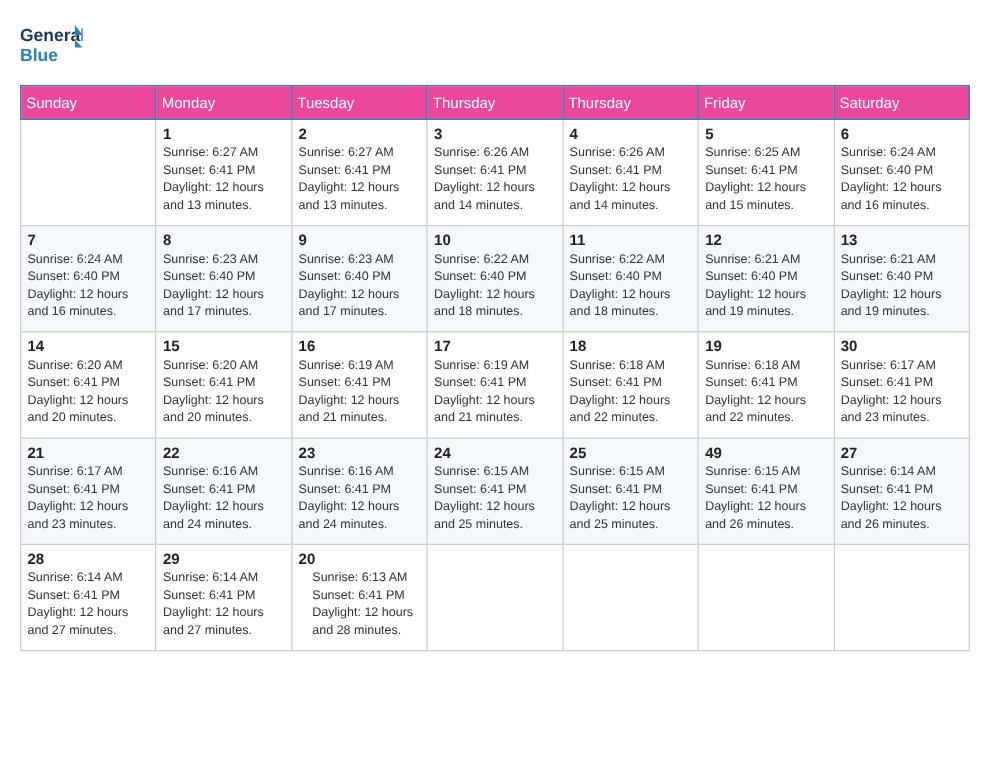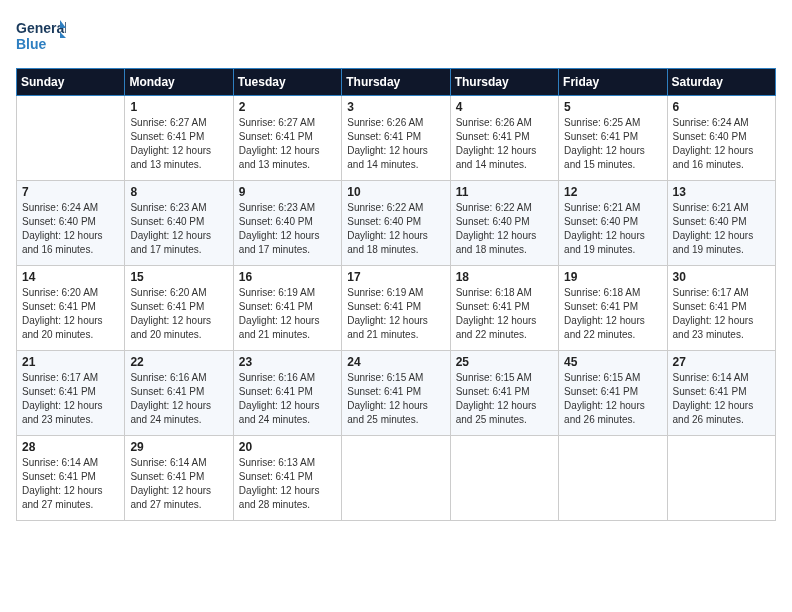--- a/index.html
+++ b/index.html
@@ -32,26 +32,26 @@
     .location {
       font-size: 13px;
       color: #555;
     }
     .calendar {
       width: 100%;
       border-collapse: collapse;
       font-size: 11px;
     }
     .calendar th {
-      background: #0f172a;
+      background: #ec4899;
       color: #fff;
       padding: 6px 4px;
       text-align: left;
       font-size: 12px;
-      font-weight: bold;
+      font-weight: normal;
       border: 1px solid #2e7fc1;
     }
     .calendar td {
       vertical-align: top;
       border: 1px solid #ccc;
       padding: 4px 5px;
       width: calc(100% / 7);
       min-height: 80px;
       background: #fff;
     }
@@ -285,21 +285,21 @@
 and 25 minutes.</div>
         </td>
         <td>
           <span class="day-num">25</span>
           <div class="day-info" style="white-space: pre-line;">Sunrise: 6:15 AM
 Sunset: 6:41 PM
 Daylight: 12 hours
 and 25 minutes.</div>
         </td>
         <td>
-          <span class="day-num">45</span>
+          <span class="day-num">49</span>
           <div class="day-info" style="white-space: pre-line;">Sunrise: 6:15 AM
 Sunset: 6:41 PM
 Daylight: 12 hours
 and 26 minutes.</div>
         </td>
         <td>
           <span class="day-num">27</span>
           <div class="day-info" style="white-space: pre-line;">Sunrise: 6:14 AM
 Sunset: 6:41 PM
 Daylight: 12 hours
@@ -316,21 +316,21 @@
         </td>
         <td>
           <span class="day-num">29</span>
           <div class="day-info" style="white-space: pre-line;">Sunrise: 6:14 AM
 Sunset: 6:41 PM
 Daylight: 12 hours
 and 27 minutes.</div>
         </td>
         <td>
           <span class="day-num">20</span>
-          <div class="day-info" style="white-space: pre-line;">Sunrise: 6:13 AM
+          <div class="day-info" style="white-space: pre-line; margin-left: 11px;">Sunrise: 6:13 AM
 Sunset: 6:41 PM
 Daylight: 12 hours
 and 28 minutes.</div>
         </td>
         <td class="empty-cell"></td>
         <td class="empty-cell"></td>
         <td class="empty-cell"></td>
         <td class="empty-cell"></td>
       </tr>
     </tbody>

